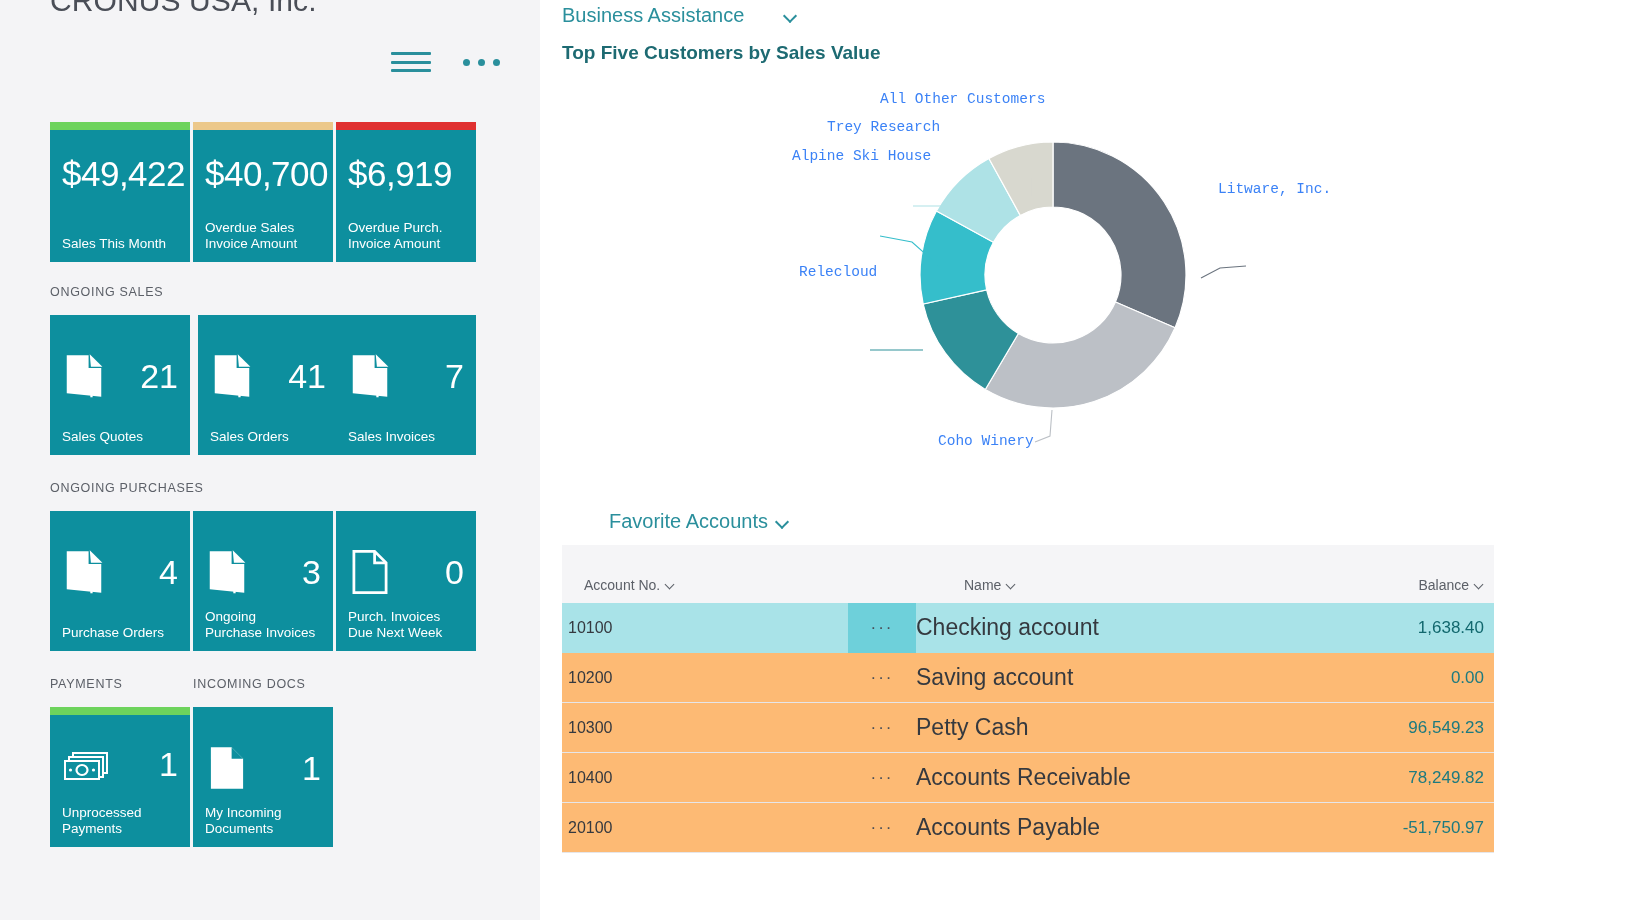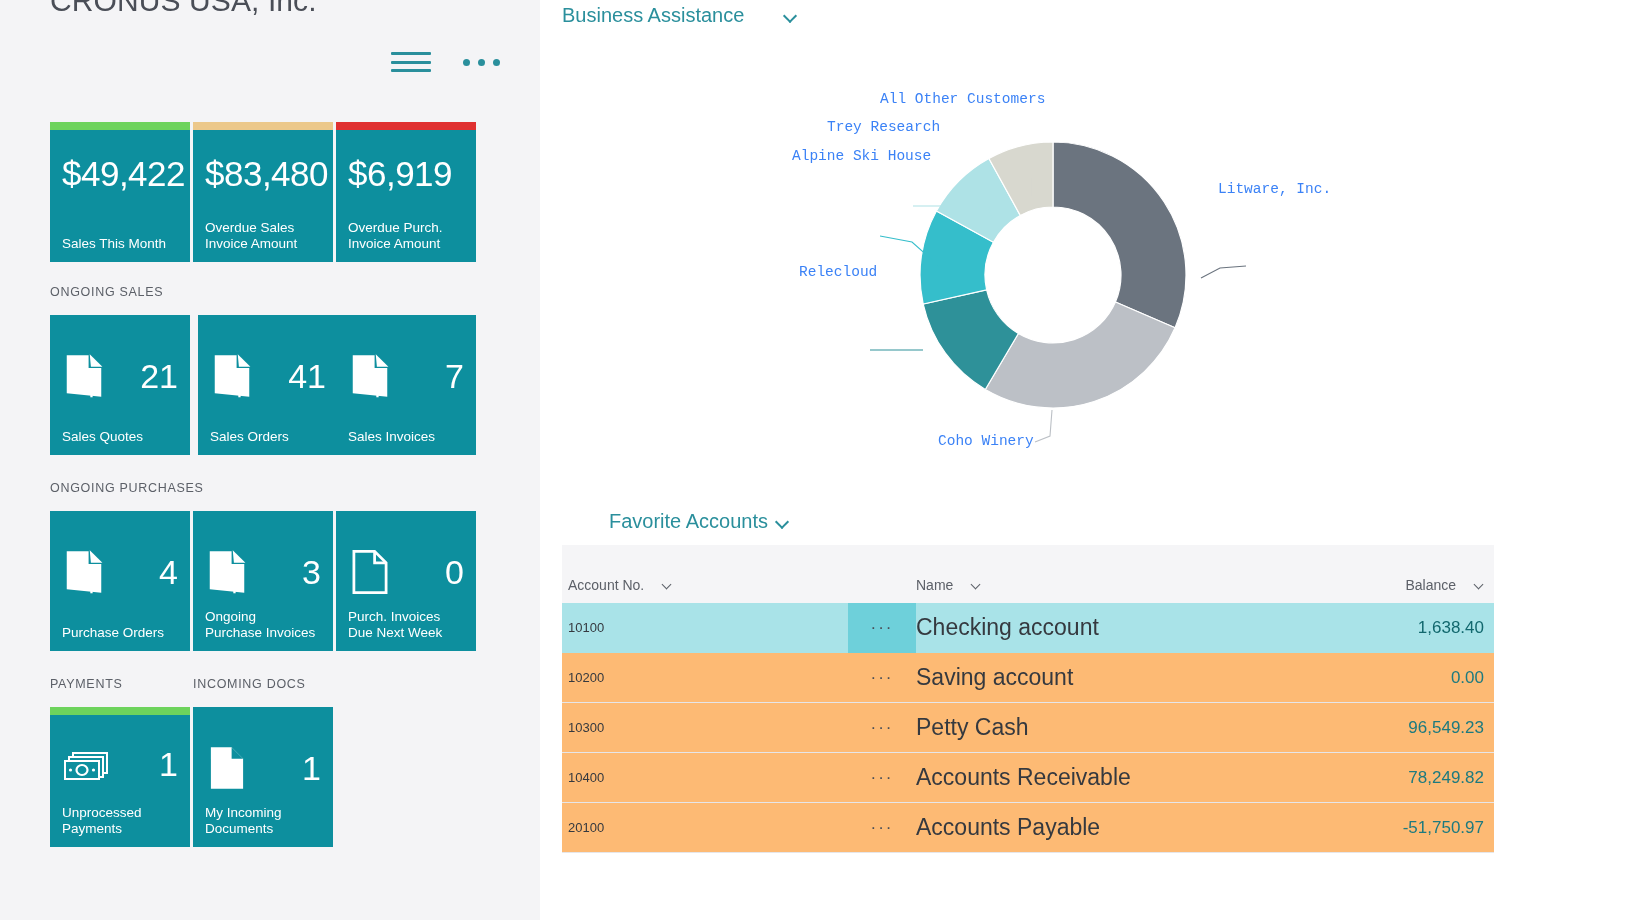--- a/index.html
+++ b/index.html
@@ -97,37 +97,37 @@
   #accounts-table {
     position: absolute; left: 22px; top: 545px;
     width: 932px;
   }
   #table-head {
     height: 58px; background: #f5f5f7;
     display: flex; align-items: flex-end; padding-bottom: 10px;
   }
   .th {
     font-size: 14px; color: #5c6068; font-weight: 400;
-    display: flex; align-items: center; gap: 18px; white-space: nowrap;
+    display: flex; align-items: center; gap: 5px; white-space: nowrap; margin-left: 16px;
   }
   .th .chev { width: 10px; height: 10px; }
   .th .chev::before { width: 6px; height: 6px; border-width: 1.6px; }
   .col-acct { width: 286px; padding-left: 6px; }
   .col-dots { width: 68px; }
   .col-name { flex: 1; }
   .col-bal  { width: 160px; justify-content: flex-end; padding-right: 10px; }
 
   .trow {
     height: 50px; display: flex; align-items: center;
     border-bottom: 1px solid #e6e6e9;
     background: #fdba74;
     cursor: pointer;
   }
   .trow.selected { background: #a9e3e8; border-bottom-color: #a9e3e8; }
-  .cell-acct { width: 286px; padding-left: 6px; font-size: 13px; color: #35393f; }
+  .cell-acct { width: 286px; padding-left: 6px; font-size: 16px; color: #35393f; }
   .cell-dots {
     width: 68px; height: 50px; display: flex; align-items: center; justify-content: center;
     font-size: 17px; color: #4a4e57; letter-spacing: 2px;
   }
   .trow.selected .cell-dots { background: #6ed0da; }
   .cell-name { flex: 1; font-size: 23px; color: #35393f; }
   .cell-bal {
     width: 160px; text-align: right; padding-right: 10px;
     font-size: 17px; color: #1d7a7f;
   }
@@ -158,21 +158,21 @@
     <div id="kpi-tiles">
         <div class="tile" style="left: 50px; top: 122px;">
           <div class="accent" style="background:#6dd35c"></div>
           <div class="big-value">$49,422</div>
           <div class="tile-caption">
             <div>Sales This Month</div>
           </div>
         </div>
         <div class="tile" style="left: 193px; top: 122px;">
           <div class="accent" style="background:#ecc88a"></div>
-          <div class="big-value">$83,480</div>
+          <div class="big-value">$40,700</div>
           <div class="tile-caption">
             <div>Overdue Sales</div>
             <div>Invoice Amount</div>
           </div>
         </div>
         <div class="tile" style="left: 336px; top: 122px;">
           <div class="accent" style="background:#e03030"></div>
           <div class="big-value">$6,919</div>
           <div class="tile-caption">
             <div>Overdue Purch.</div>
@@ -299,20 +299,21 @@
       </div>
   </div>
 
   <div id="right-panel">
 
     <div class="section-link" style="left:22px; top:4px;gap:40px;">
       <span>Business Assistance</span>
       <span class="chev"></span>
     </div>
 
+    <div id="chart-title">Top Five Customers by Sales Value</div>
 
     <div id="donut-wrap"><svg width="1096" height="400">
           <path d="M 513 64 A 133 133 0 0 1 635.0613652159695 249.82066945442583 L 575.4073145465107 224.0060565631651 A 68 68 0 0 0 513 129 Z" fill="#6b747f" stroke="#ffffff" stroke-width="1.2"></path>
           <path d="M 635.0613652159695 249.82066945442583 A 133 133 0 0 1 445.29749170520057 311.47868959152447 L 478.3851837289747 255.53045783626817 A 68 68 0 0 0 575.4073145465107 224.0060565631651 Z" fill="#bcc0c6" stroke="#ffffff" stroke-width="1.2"></path>
           <path d="M 445.29749170520057 311.47868959152447 A 133 133 0 0 1 383.2030706621466 226.01305110574012 L 446.63766018816517 211.83374041496486 A 68 68 0 0 0 478.3851837289747 255.53045783626817 Z" fill="#2e9199" stroke="#ffffff" stroke-width="1.2"></path>
           <path d="M 383.2030706621466 226.01305110574012 A 133 133 0 0 1 396.45121155416615 132.92676134447186 L 453.41114575701727 164.24075016108335 A 68 68 0 0 0 446.63766018816517 211.83374041496486 Z" fill="#35becb" stroke="#ffffff" stroke-width="1.2"></path>
           <path d="M 396.45121155416615 132.92676134447186 A 133 133 0 0 1 448.92676134447174 80.4512115541662 L 480.2407501610833 137.41114575701732 A 68 68 0 0 0 453.41114575701727 164.24075016108335 Z" fill="#aee2e6" stroke="#ffffff" stroke-width="1.2"></path>
           <path d="M 448.92676134447174 80.4512115541662 A 133 133 0 0 1 513 64 L 513 129 A 68 68 0 0 0 480.2407501610833 137.41114575701732 Z" fill="#d8d8cf" stroke="#ffffff" stroke-width="1.2"></path>
           <polyline points="661,200 680,190 706,188" fill="none" stroke="#6b747f" stroke-width="1.1"></polyline>
           <polyline points="512,332 510,358 495,364" fill="none" stroke="#bcc0c6" stroke-width="1.1"></polyline>

